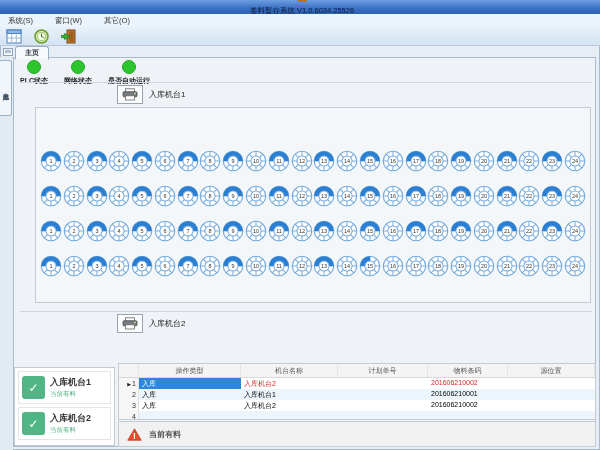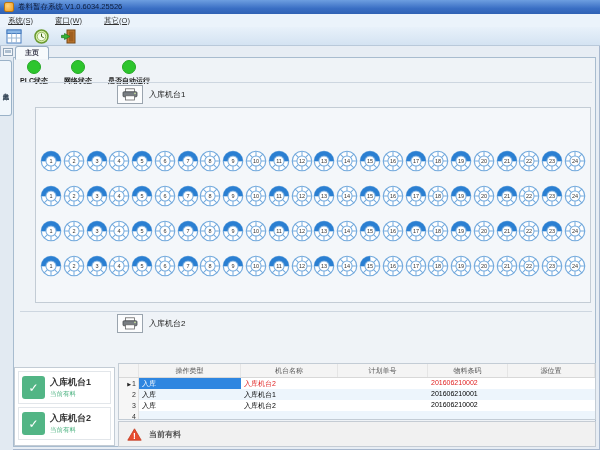--- a/index.html
+++ b/index.html
@@ -1,26 +1,26 @@
 <!DOCTYPE html>
 <html style="--c-green: #2dc52d; --c-cardgreen: #52b585; --c-sel: #2f86e0; --c-red: #e02222; --c-slotfill: #2a7fd2; --c-slotline: #74aadd; --c-titlebar: #3a6fc4;"><head>
 <meta charset="utf-8">
 <style>
   html,body{margin:0;padding:0;}
   .window{position:relative;width:600px;height:450px;background:#e7edf4;overflow:hidden;
           font-family:"Liberation Sans",sans-serif;box-shadow:inset 0 0 0 1px rgba(90,120,160,.45);}
   
   .titlebar{position:absolute;left:0;top:0;width:600px;height:14px;
             background:linear-gradient(#6d9ee0,#3a6fc4 60%,#2e61b4);
-            display:flex;align-items:center;gap:4px;padding-left:4px;box-sizing:border-box;}
+            display:flex;align-items:center;gap:4px;padding-left:4px;box-sizing:border-box;flex-direction:column;}
   .appicon{width:8px;height:8px;border-radius:2px;background:radial-gradient(circle at 35% 35%,#ffd37a,#f09a1e);border:1px solid #b87714;}
   .titletext{font-size:7.5px;color:#0c1c3a;white-space:nowrap;}
   
   .menubar{position:absolute;left:0;top:14px;width:600px;height:13px;background:#ebf3fb;
-           display:flex;align-items:center;gap:22px;padding-left:8px;box-sizing:border-box;font-size:7.5px;color:#333;text-decoration:underline;}
+           display:flex;align-items:center;gap:22px;padding-left:8px;box-sizing:border-box;font-size:7.5px;color:#333;}
   .menuitem{cursor:default;}
   
   .toolbar{position:absolute;left:0;top:27px;width:600px;height:19px;
            background:linear-gradient(#e8f1fa,#d4e3f2);border-bottom:1px solid #b9c9da;
            display:flex;align-items:center;gap:5px;padding-left:3px;box-sizing:border-box;}
   .tbtn{width:20px;height:17px;display:flex;align-items:center;justify-content:center;border:1px solid transparent;border-radius:2px;}
   
   .dockbtn{position:absolute;left:3px;top:48px;width:10px;height:8px;background:#f2f6fa;border:1px solid #90a4b8;box-sizing:border-box;}
   .dockbtn:before{content:"";display:block;margin:1px;height:3px;background:#aebfd0;}
   .tab{position:absolute;left:15px;top:46px;height:12px;line-height:12px;padding:0 9px;

